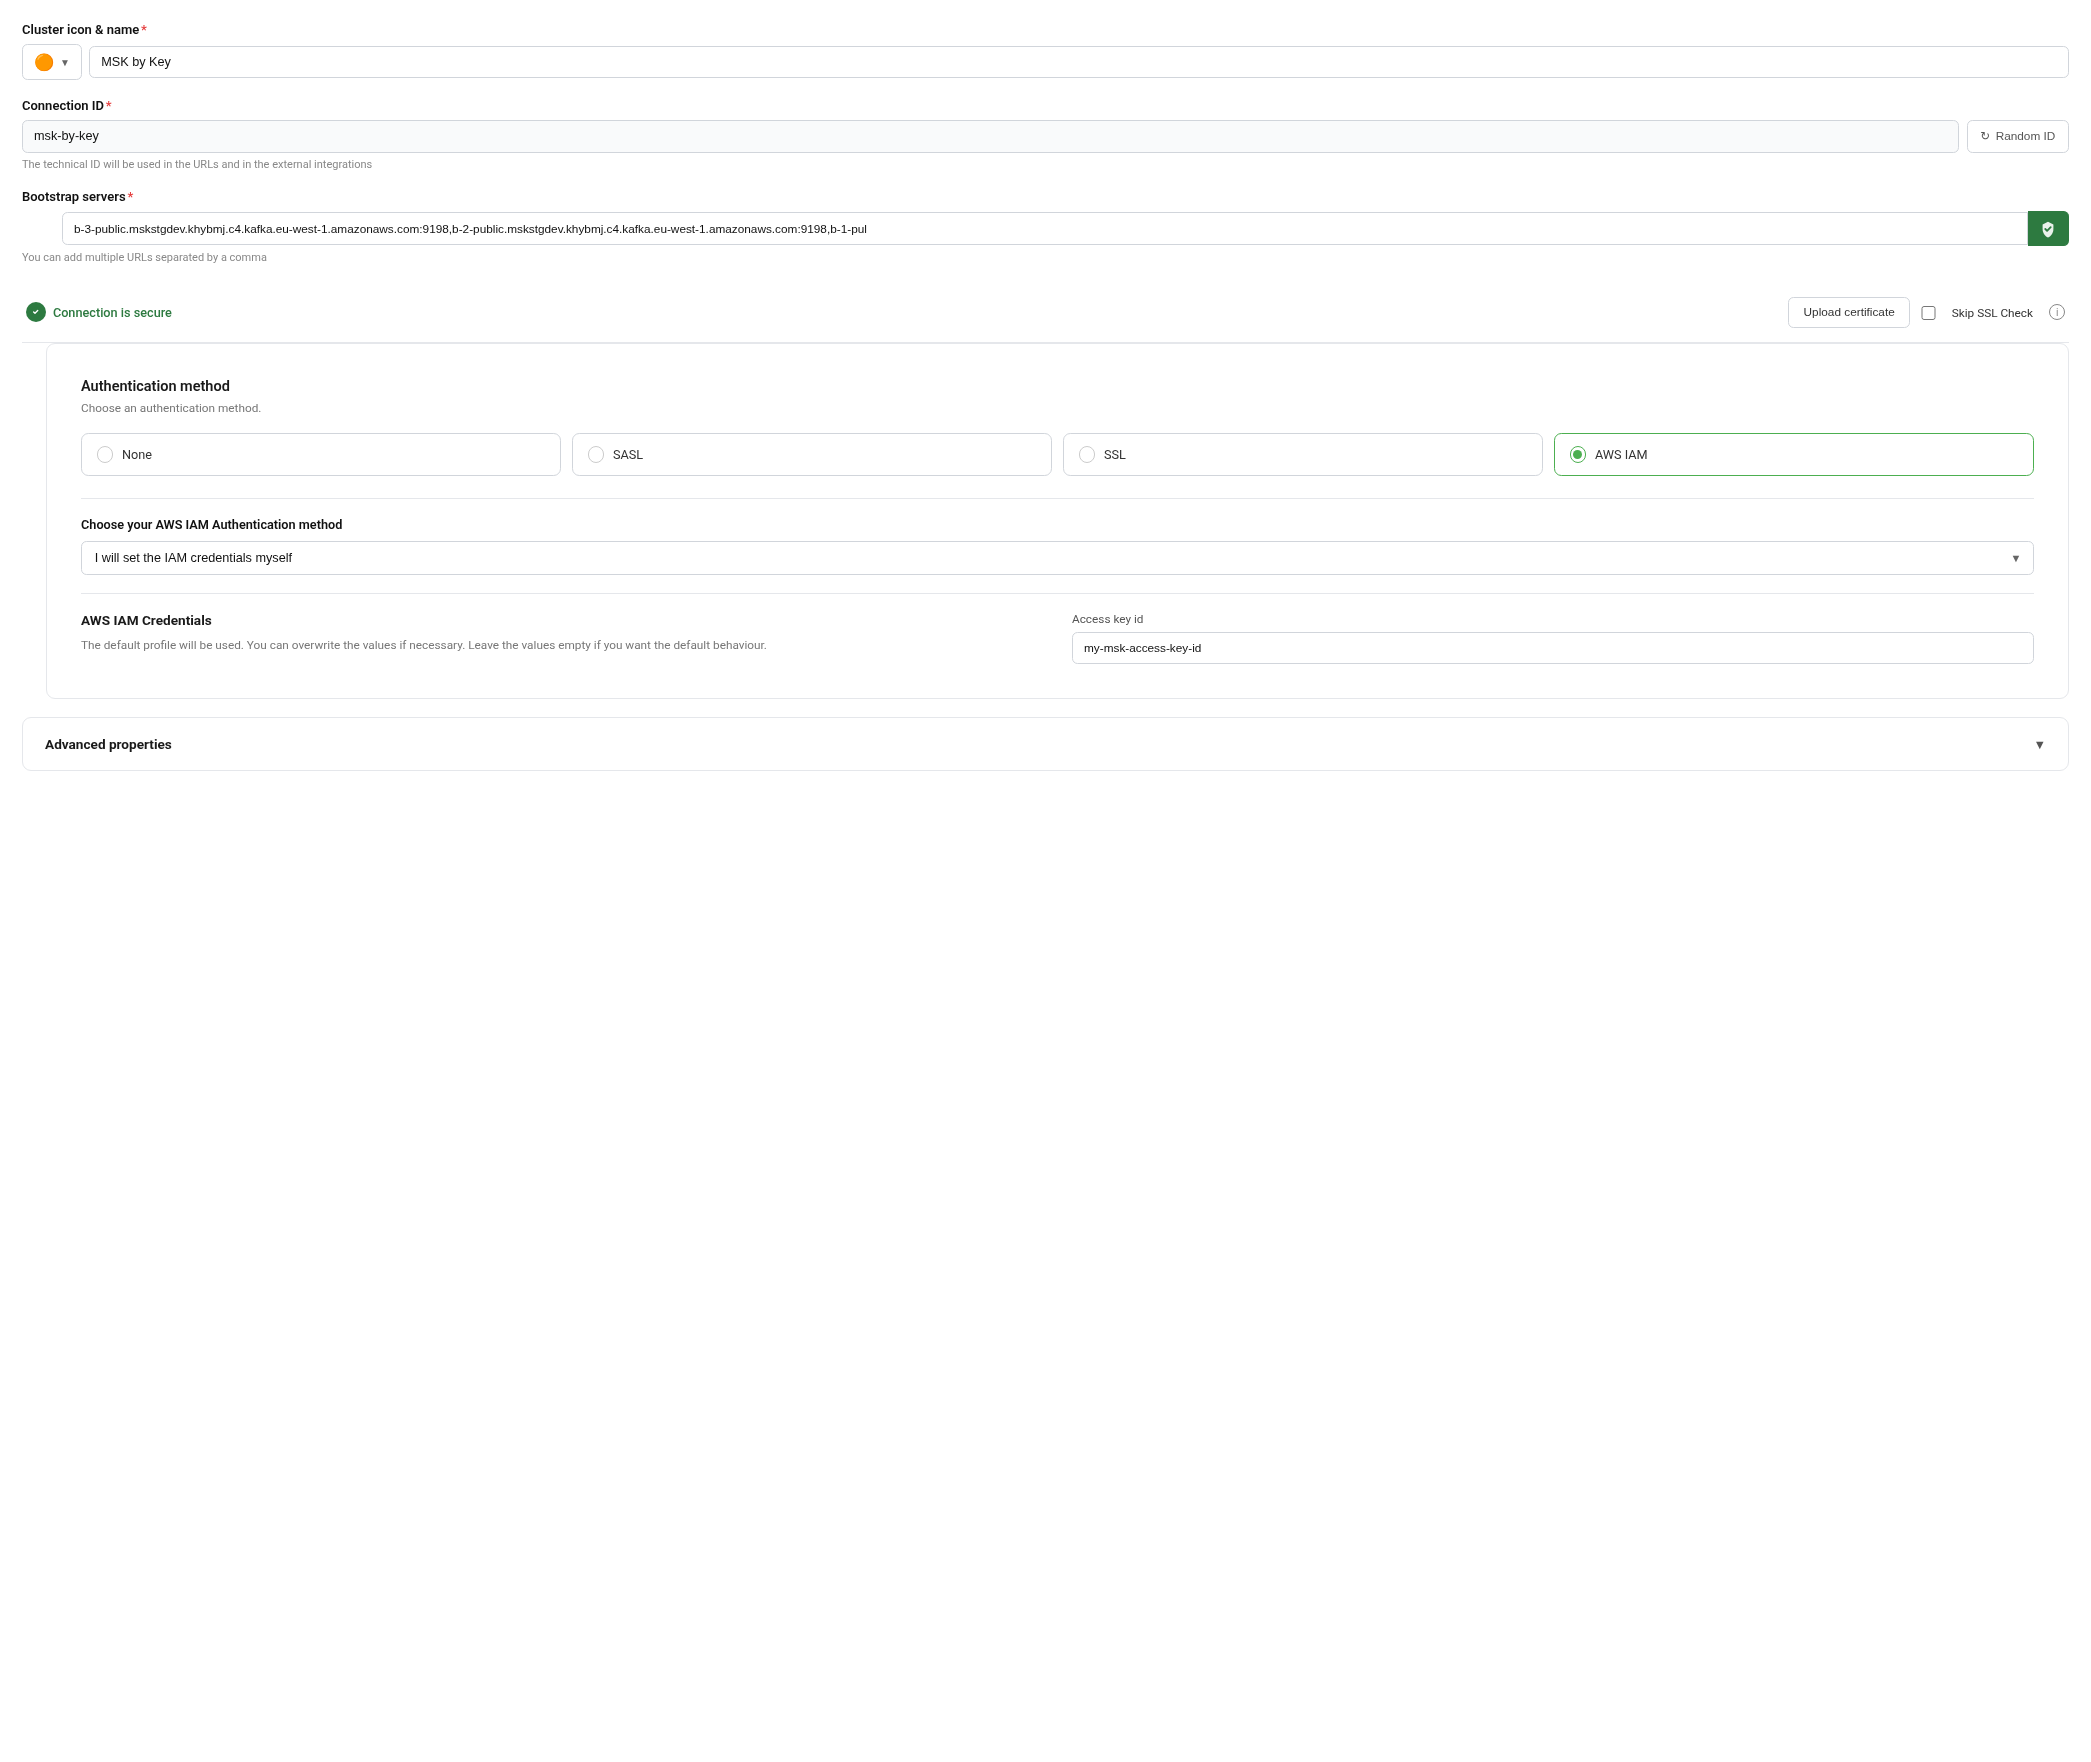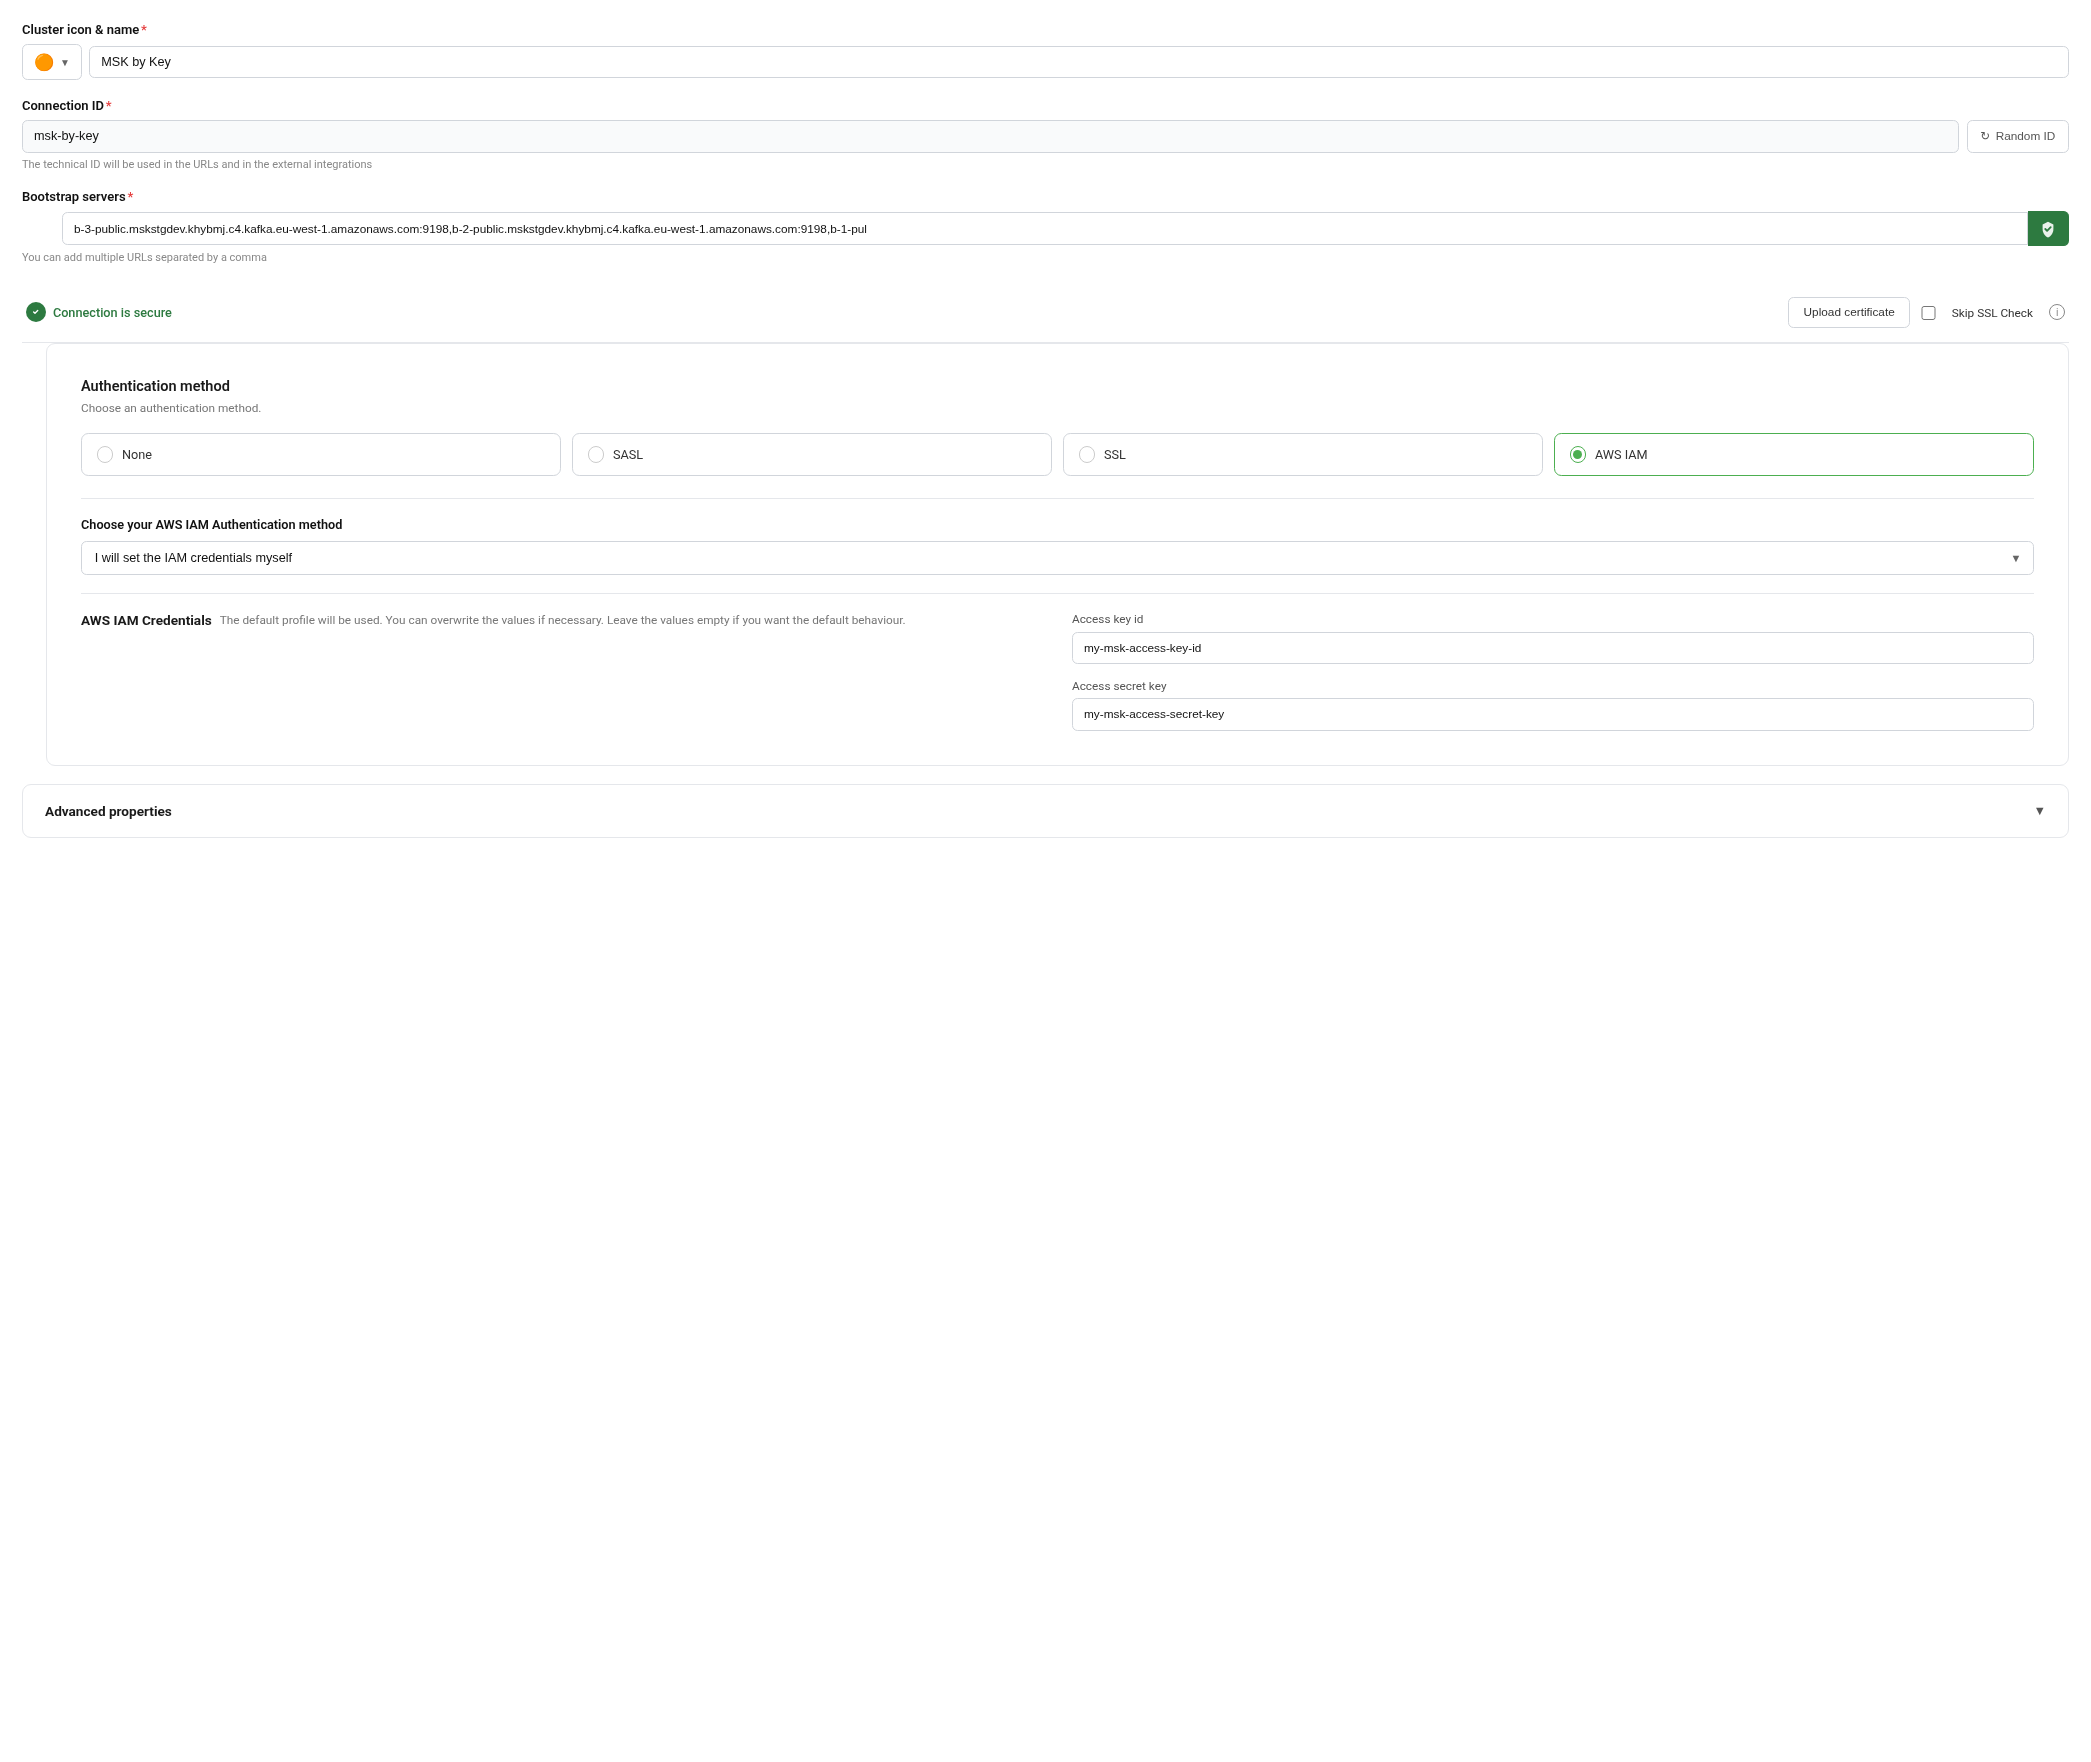--- a/index.html
+++ b/index.html
@@ -312,22 +312,21 @@
     }
 
     .credentials-row {
       display: grid;
       grid-template-columns: 1fr 1fr;
       gap: 29px;
     }
 
     .credentials-left {
       display: flex;
-      flex-direction: row;
-      gap: 8px;
+      flex-direction: column;
     }
 
     .credentials-title {
       font-size: 13.6px;
       font-weight: 700;
       margin-bottom: 9px;
     }
 
     .credentials-desc {
       font-size: 11.8px;
@@ -487,24 +486,20 @@
   <div class="credentials-row">
     <div class="credentials-left">
       <div class="credentials-title">AWS IAM Credentials</div>
       <div class="credentials-desc">The default profile will be used. You can overwrite the values if necessary. Leave the values empty if you want the default behaviour.</div>
     </div>
     <div class="credentials-right">
       <div>
         <div class="cred-field-label">Access key id</div>
         <input class="cred-input" type="text" value="my-msk-access-key-id" style="">
       </div>
-      <div>
-        <div class="cred-field-label">Access secret key</div>
-        <input class="cred-input" type="text" value="my-msk-access-secret-key" style="">
-      </div>
     </div>
   </div>
 </div>
 
 <div class="advanced-section">
   <span class="advanced-title">Advanced properties</span>
   <span class="refresh-icon">▼</span>
 </div>
 
 

